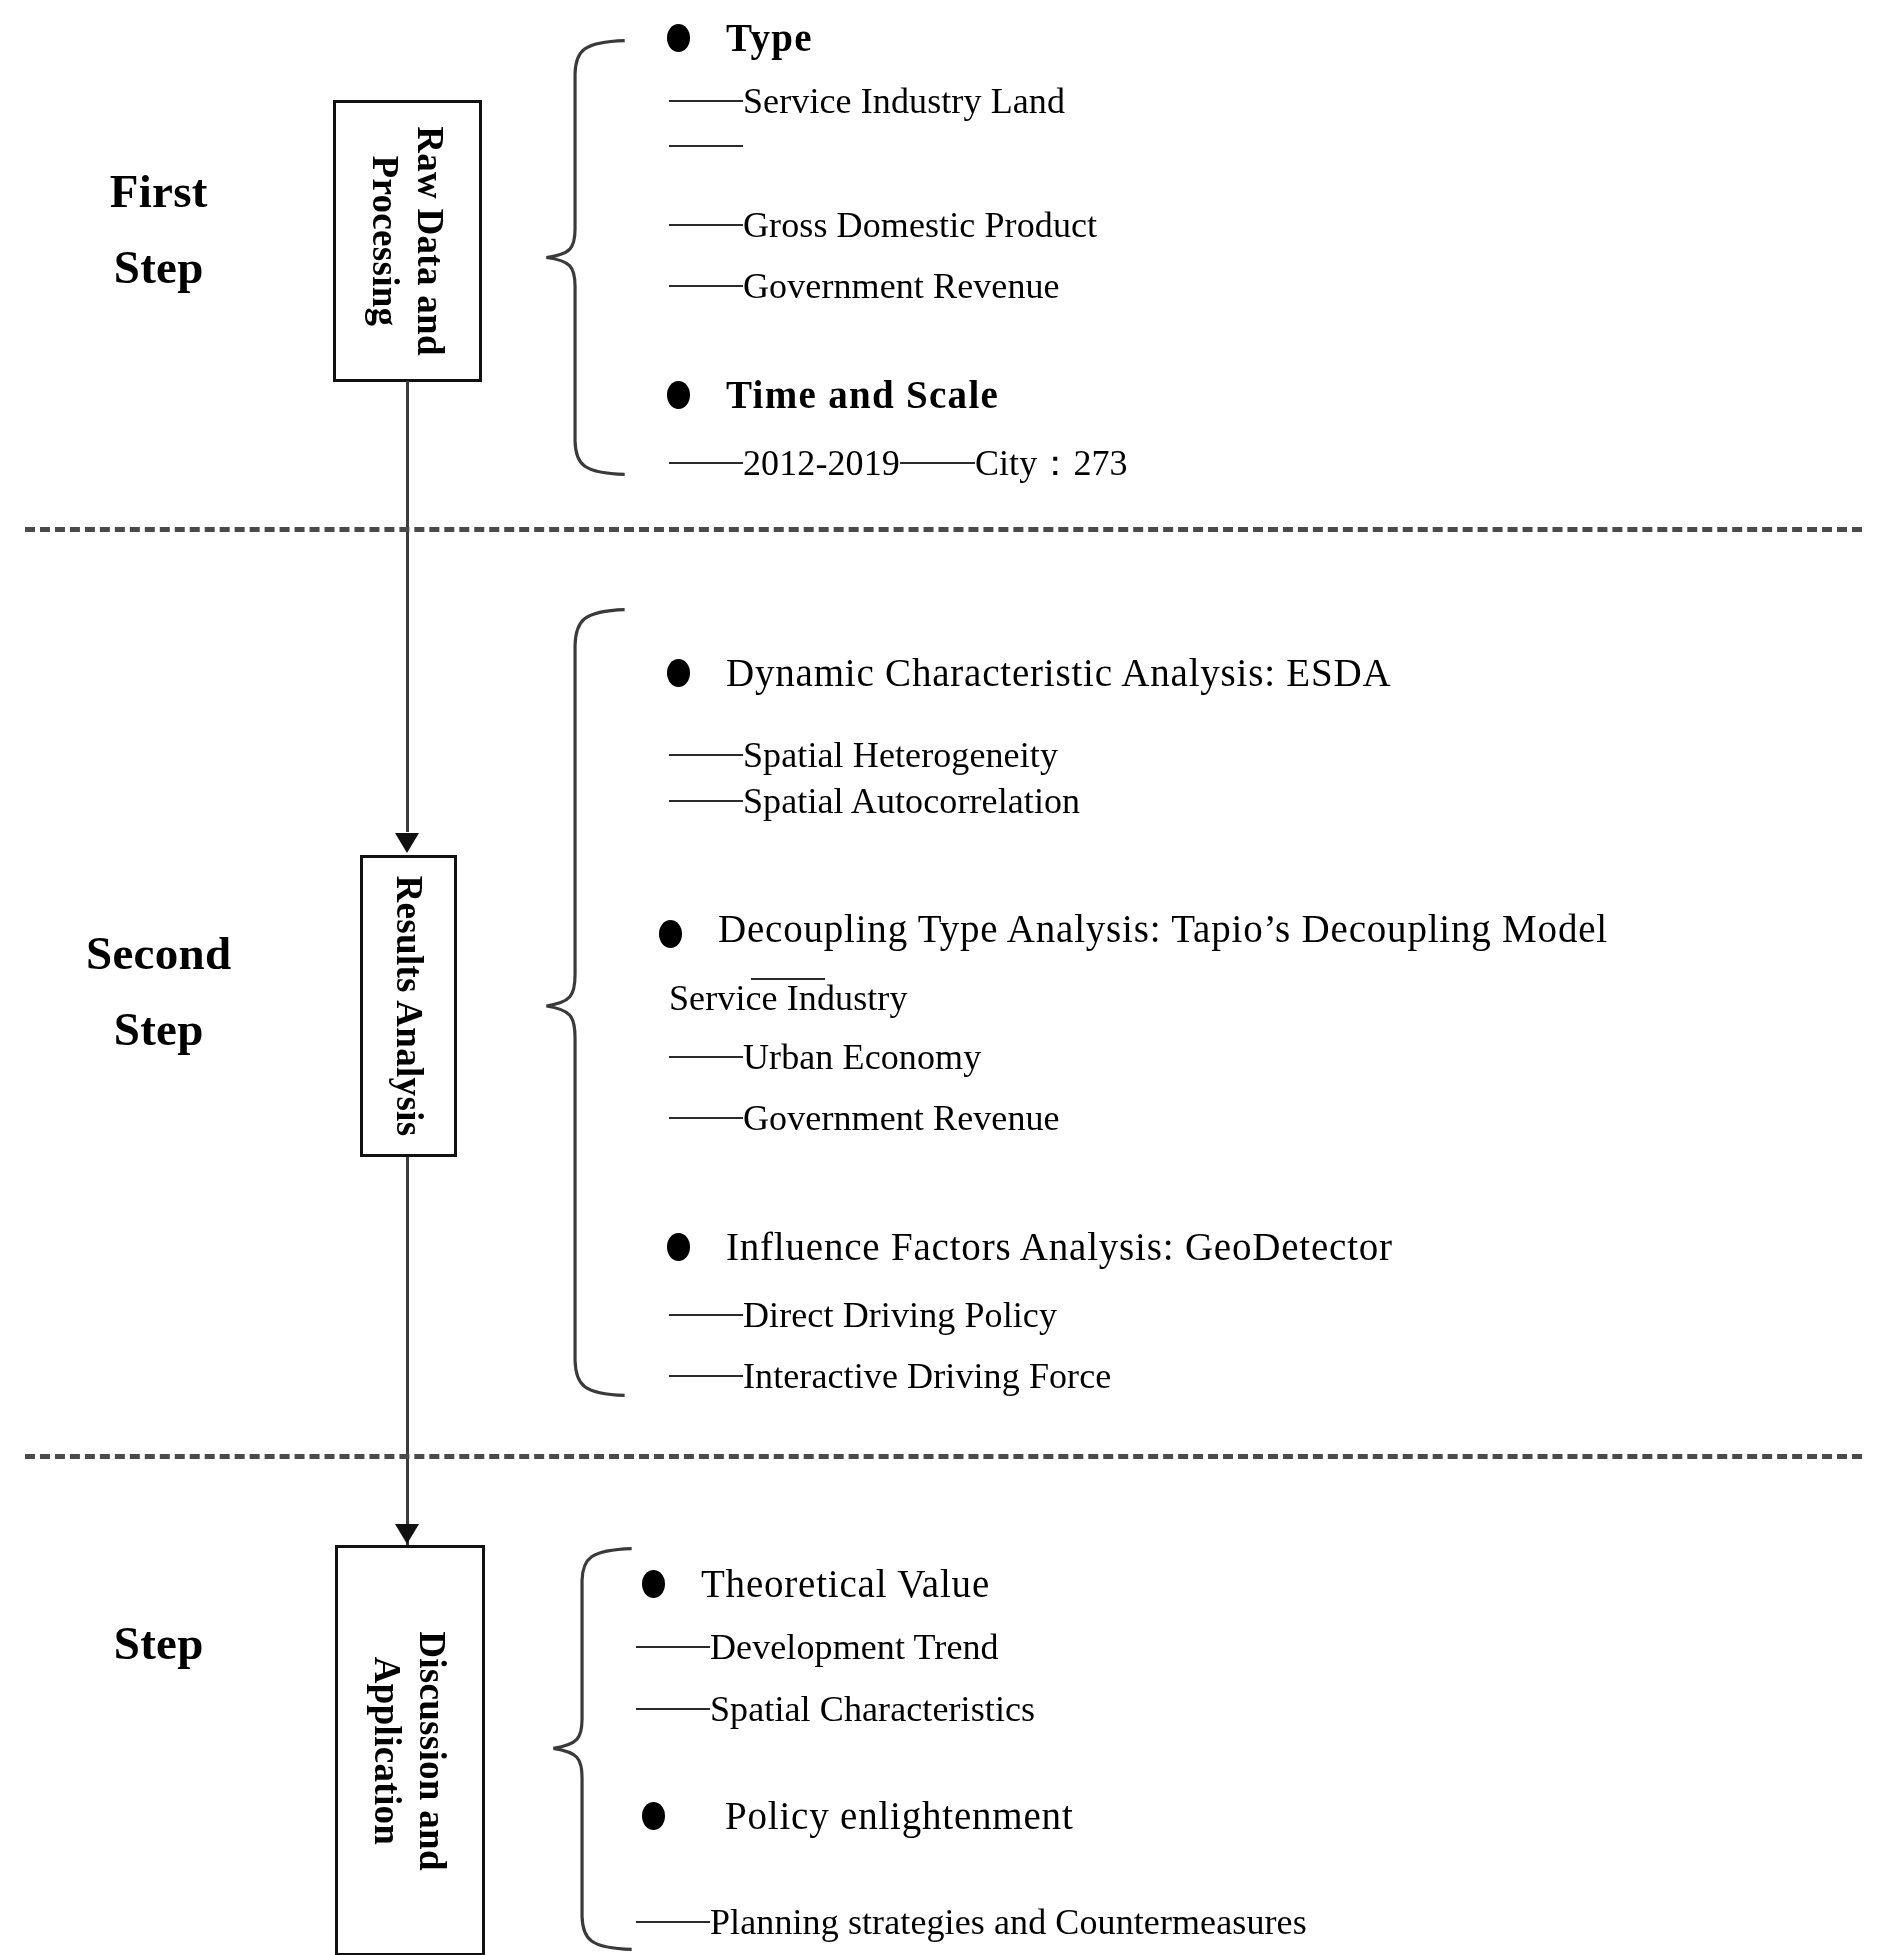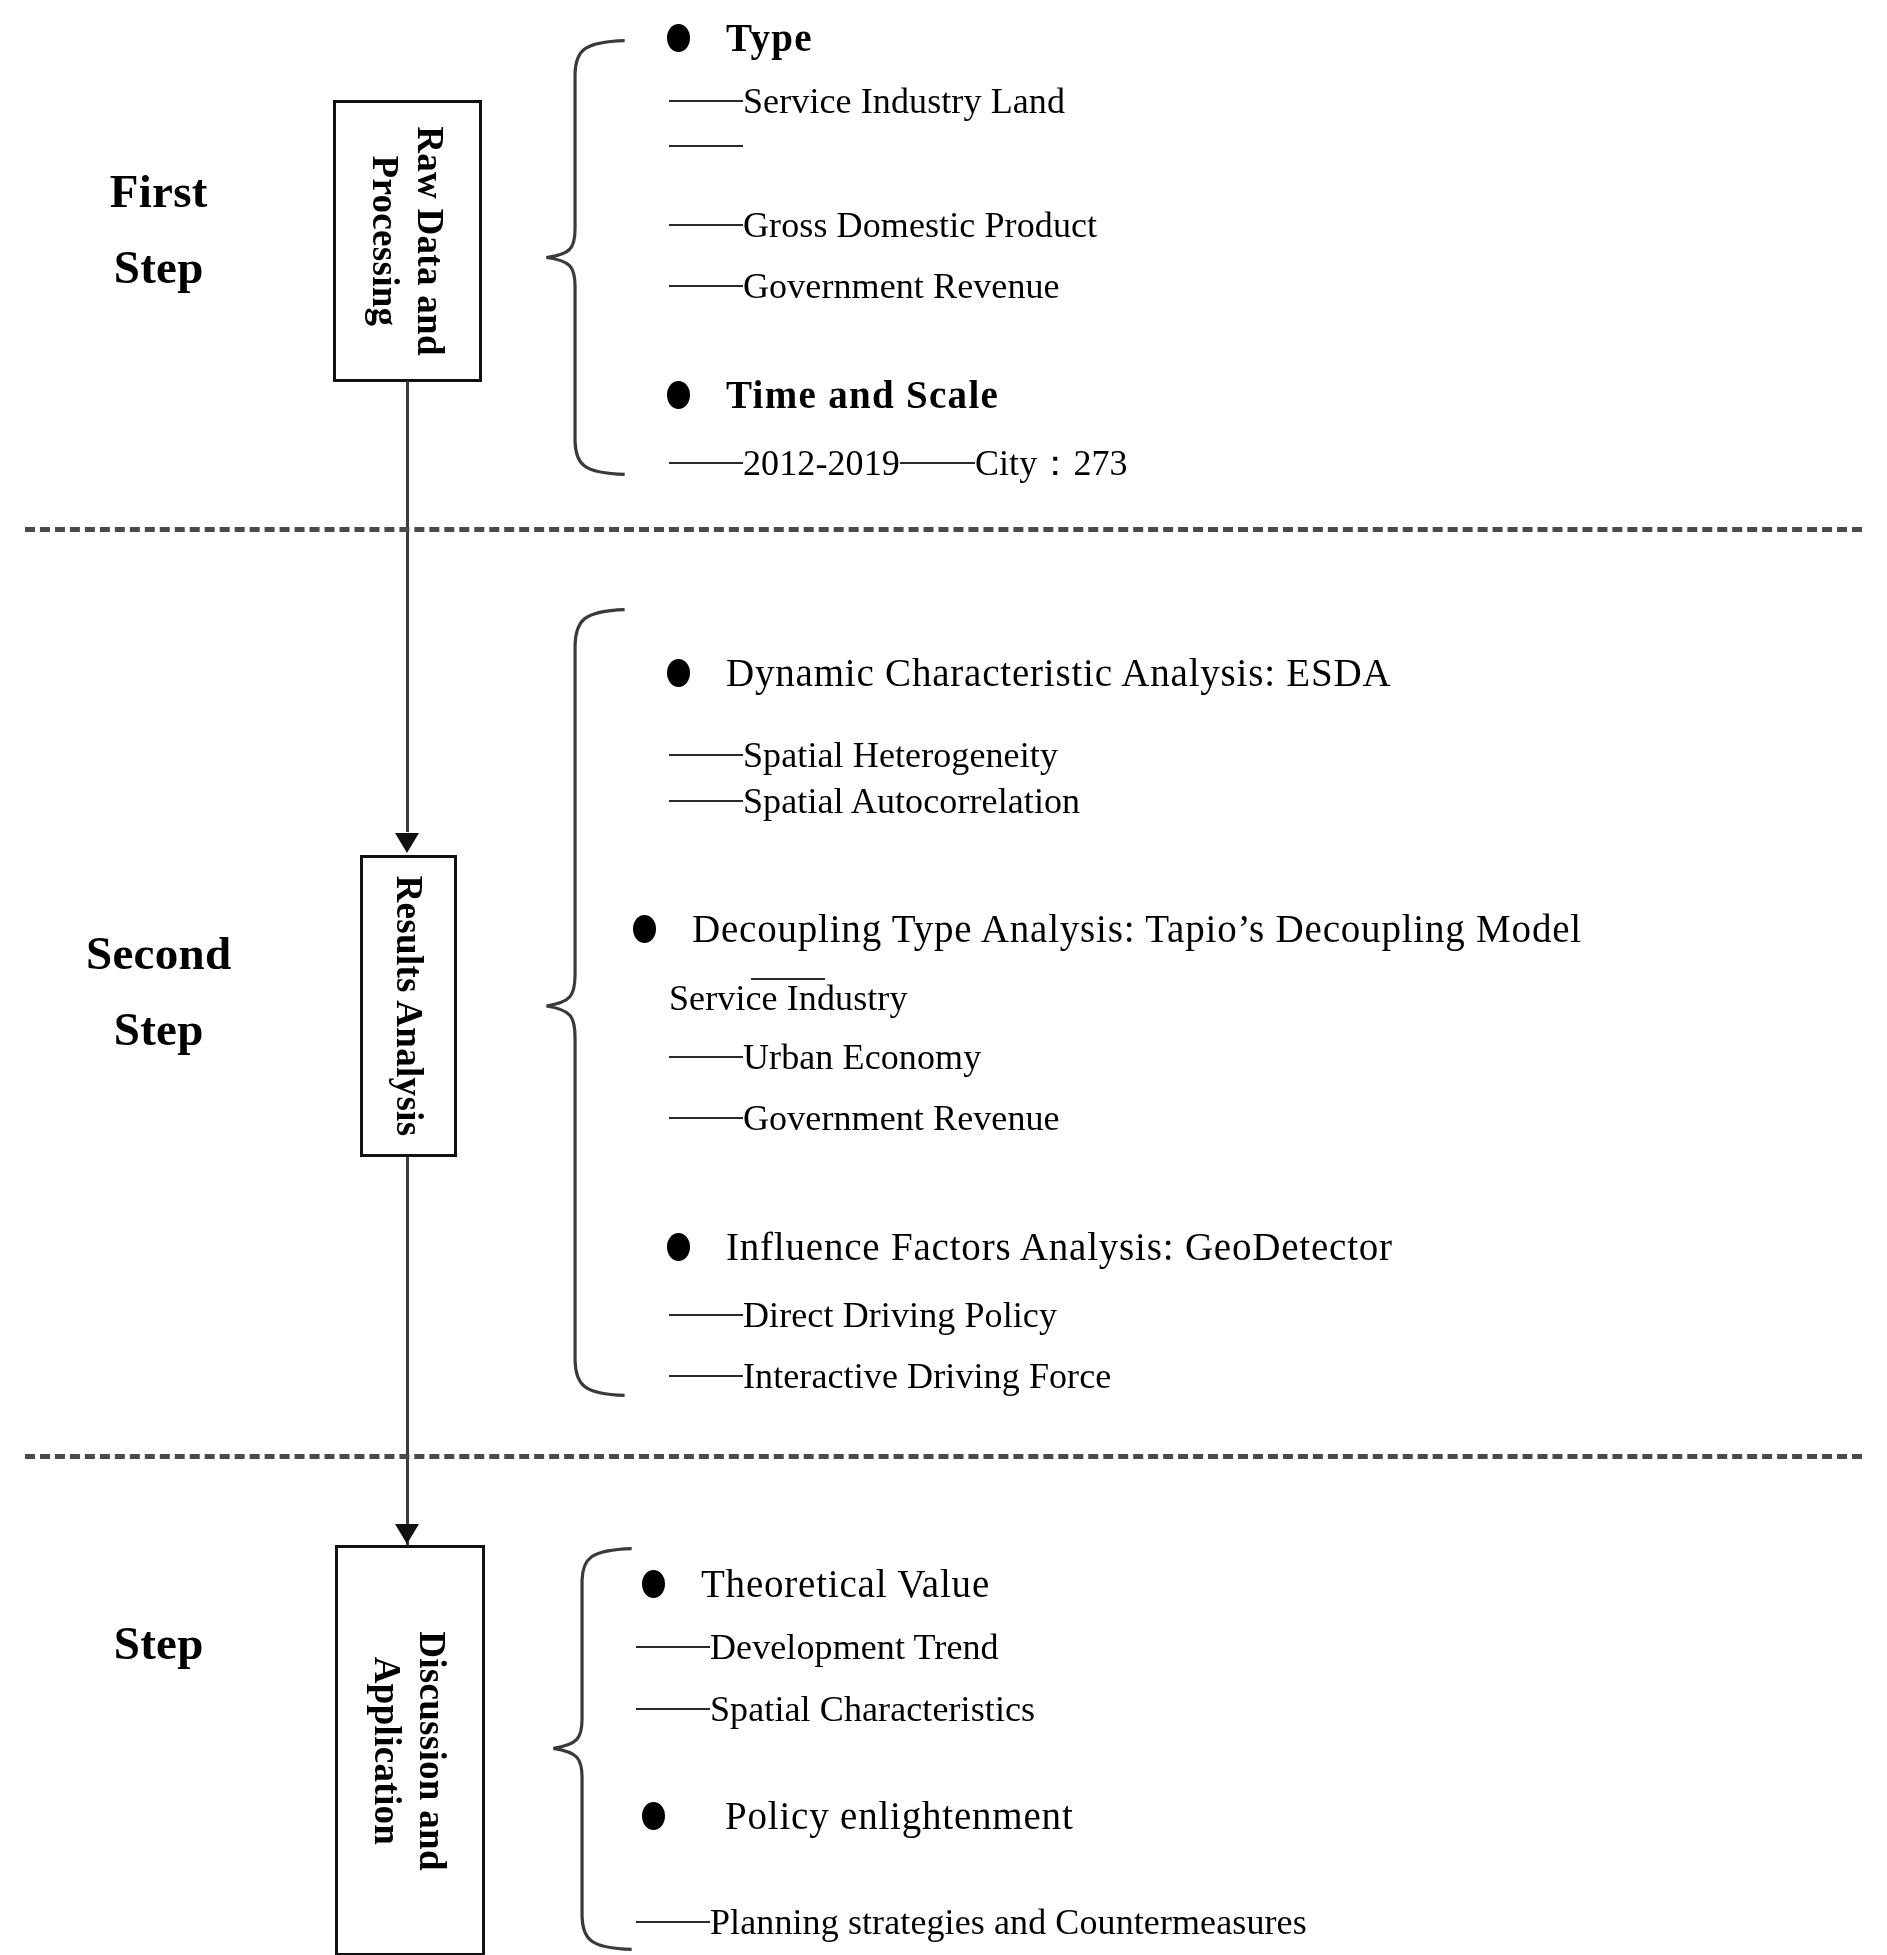--- a/index.html
+++ b/index.html
@@ -218,21 +218,21 @@
     </div>
     <div class="sub-row" style="left:669px; top:721px;margin-top:16px;">
       <div class="sub-dash"></div>
       <div class="sub-text">Spatial Heterogeneity</div>
     </div>
     <div class="sub-row" style="left:669px; top:783px;">
       <div class="sub-dash"></div>
       <div class="sub-text">Spatial Autocorrelation</div>
     </div>
 
-    <div class="bullet-row" style="left:633px; top:909px;">
+    <div class="bullet-row" style="left:659px; top:909px;align-items:flex-end;">
       <div class="bullet-dot"></div>
       <div class="bullet-text">Decoupling Type Analysis: Tapio’s Decoupling Model</div>
     </div>
     <div class="sub-row" style="left:669px; top:978px;flex-direction:column;">
       <div class="sub-dash"></div>
       <div class="sub-text">Service Industry</div>
     </div>
     <div class="sub-row" style="left:669px; top:1039px;">
       <div class="sub-dash"></div>
       <div class="sub-text">Urban Economy</div>

